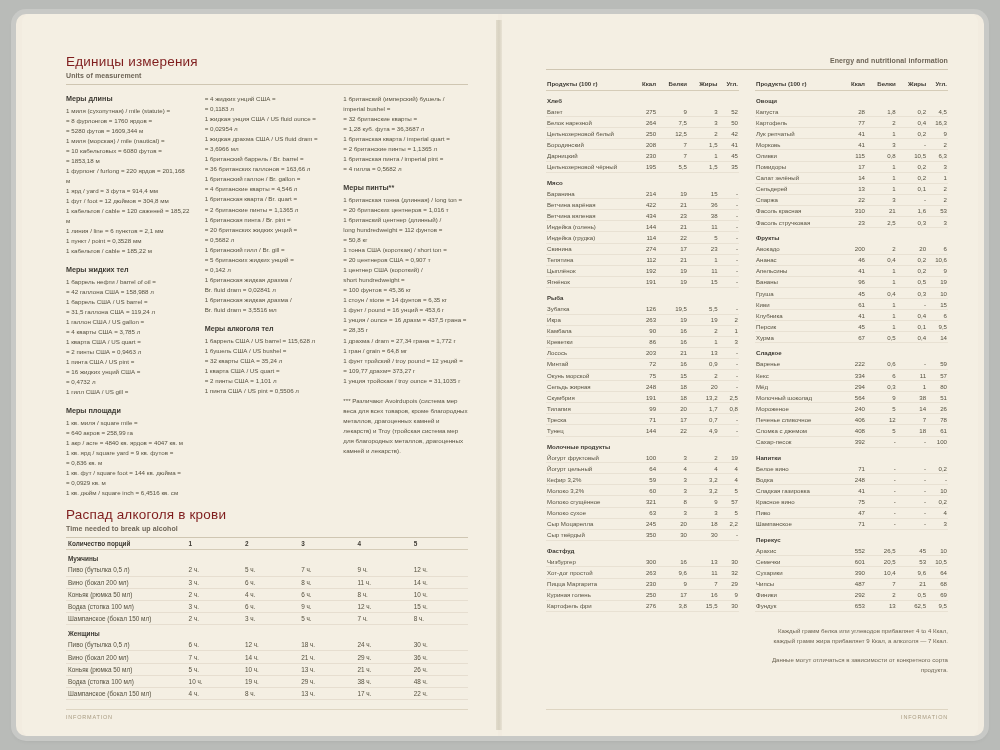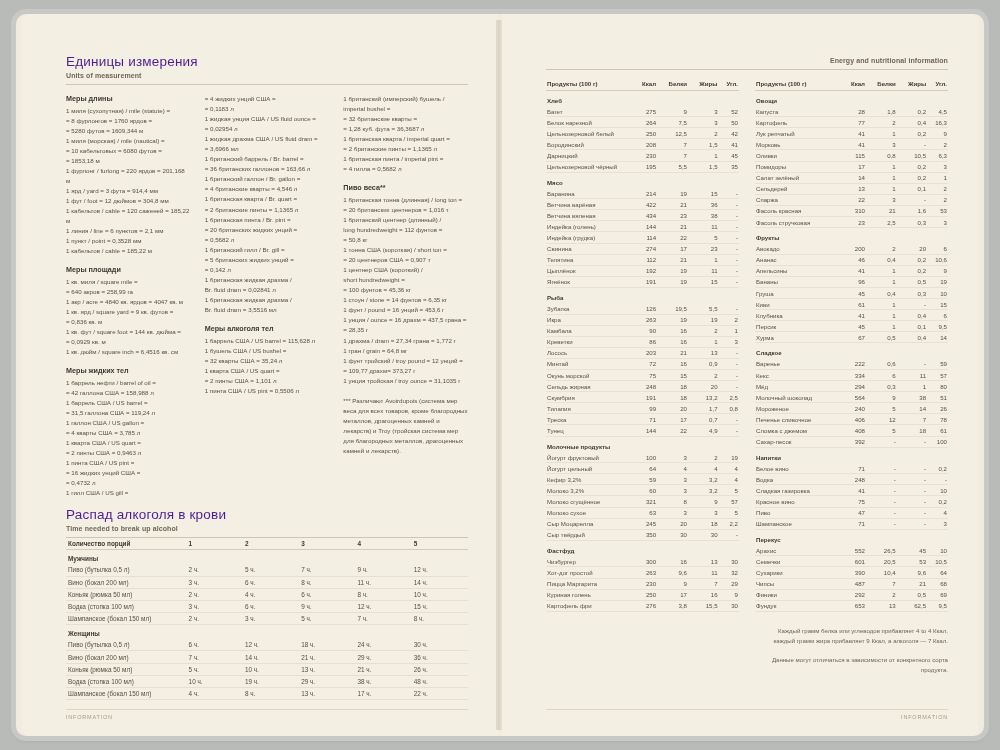--- a/index.html
+++ b/index.html
@@ -20,30 +20,30 @@
   }
   .page.left{left:6px;width:476px;border-radius:8px 0 0 8px;}
   .page.right{left:486px;width:476px;border-radius:0 8px 8px 0;}
   .spine{
     position:absolute;left:480px;top:6px;bottom:6px;width:6px;
     background:linear-gradient(to right,#e2dccc,#d8d2c1,#e8e2d4);
   }
   .inner{position:absolute;left:44px;right:30px;top:40px;}
 
   h1.sect{
-    font-size:13.5px;color:#4c1d95;font-weight:normal;margin:0;
+    font-size:13.5px;color:#7f1d1d;font-weight:normal;margin:0;
     letter-spacing:.2px;
   }
   .sub{
     font-size:7px;color:#6e6557;margin-top:3px;font-weight:bold;
     letter-spacing:.1px;
   }
   .rule{height:1px;background:#cfc6b2;margin-top:5px;}
 
-  .cols{display:flex;gap:14px;margin-top:9px;}
+  .cols{display:flex;gap:14px;margin-top:9px;justify-content:flex-end;}
   .col{flex:1;}
   .grp{margin-bottom:9px;}
   .grp h3{
     font-size:7.2px;margin:0 0 2.5px 0;color:#3d3a33;font-weight:bold;
   }
   .grp p{
     font-size:6.2px;line-height:1.62;color:#55503f;margin:0;
   }
   .note{
     font-size:6.2px;line-height:1.62;color:#55503f;margin:10px 0 0 0;
@@ -121,44 +121,44 @@
 = 1853,18 м
 1 фурлонг / furlong = 220 ярдов = 201,168 м
 1 ярд / yard = 3 фута = 914,4 мм
 1 фут / foot = 12 дюймов = 304,8 мм
 1 кабельтов / cable = 120 саженей = 185,22 м
 1 линия / line = 6 пунктов = 2,1 мм
 1 пункт / point = 0,3528 мм
 1 кабельтов / cable = 185,22 м</p>
           </div>
           <div class="grp">
-            <h3>Меры площади</h3>
-            <p style="white-space:pre-line">1 кв. миля / square mile =
-= 640 акров = 258,99 га
-1 акр / acre = 4840 кв. ярдов = 4047 кв. м
-1 кв. ярд / square yard = 9 кв. футов =
-= 0,836 кв. м
-1 кв. фут / square foot = 144 кв. дюйма =
-= 0,0929 кв. м
-1 кв. дюйм / square inch = 6,4516 кв. см</p>
-          </div>
-          <div class="grp">
             <h3>Меры жидких тел</h3>
             <p style="white-space:pre-line">1 баррель нефти / barrel of oil =
 = 42 галлона США = 158,988 л
 1 баррель США / US barrel =
 = 31,5 галлона США = 119,24 л
 1 галлон США / US gallon =
 = 4 кварты США = 3,785 л
 1 кварта США / US quart =
 = 2 пинты США = 0,9463 л
 1 пинта США / US pint =
 = 16 жидких унций США =
 = 0,4732 л
 1 гилл США / US gill =</p>
+          </div>
+          <div class="grp">
+            <h3>Меры площади</h3>
+            <p style="white-space:pre-line">1 кв. миля / square mile =
+= 640 акров = 258,99 га
+1 акр / acre = 4840 кв. ярдов = 4047 кв. м
+1 кв. ярд / square yard = 9 кв. футов =
+= 0,836 кв. м
+1 кв. фут / square foot = 144 кв. дюйма =
+= 0,0929 кв. м
+1 кв. дюйм / square inch = 6,4516 кв. см</p>
           </div>
         </div>
 
         <div class="col">
           <div class="grp">
             <p style="white-space:pre-line">= 4 жидких унций США =
 = 0,1183 л
 1 жидкая унция США / US fluid ounce =
 = 0,02954 л
 1 жидкая драхма США / US fluid dram =
@@ -196,21 +196,21 @@
             <p style="white-space:pre-line">1 британский (имперский) бушель /
 imperial bushel =
 = 32 британские кварты =
 = 1,28 куб. фута = 36,3687 л
 1 британская кварта / imperial quart =
 = 2 британские пинты = 1,1365 л
 1 британская пинта / imperial pint =
 = 4 гилла = 0,5682 л</p>
           </div>
           <div class="grp">
-            <h3>Пиво веса**</h3>
+            <h3>Меры пинты**</h3>
             <p style="white-space:pre-line">1 британская тонна (длинная) / long ton =
 = 20 британских центнеров = 1,016 т
 1 британский центнер (длинный) /
 long hundredweight = 112 фунтов =
 = 50,8 кг
 1 тонна США (короткая) / short ton =
 = 20 центнеров США = 0,907 т
 1 центнер США (короткий) /
 short hundredweight =
 = 100 фунтов = 45,36 кг

